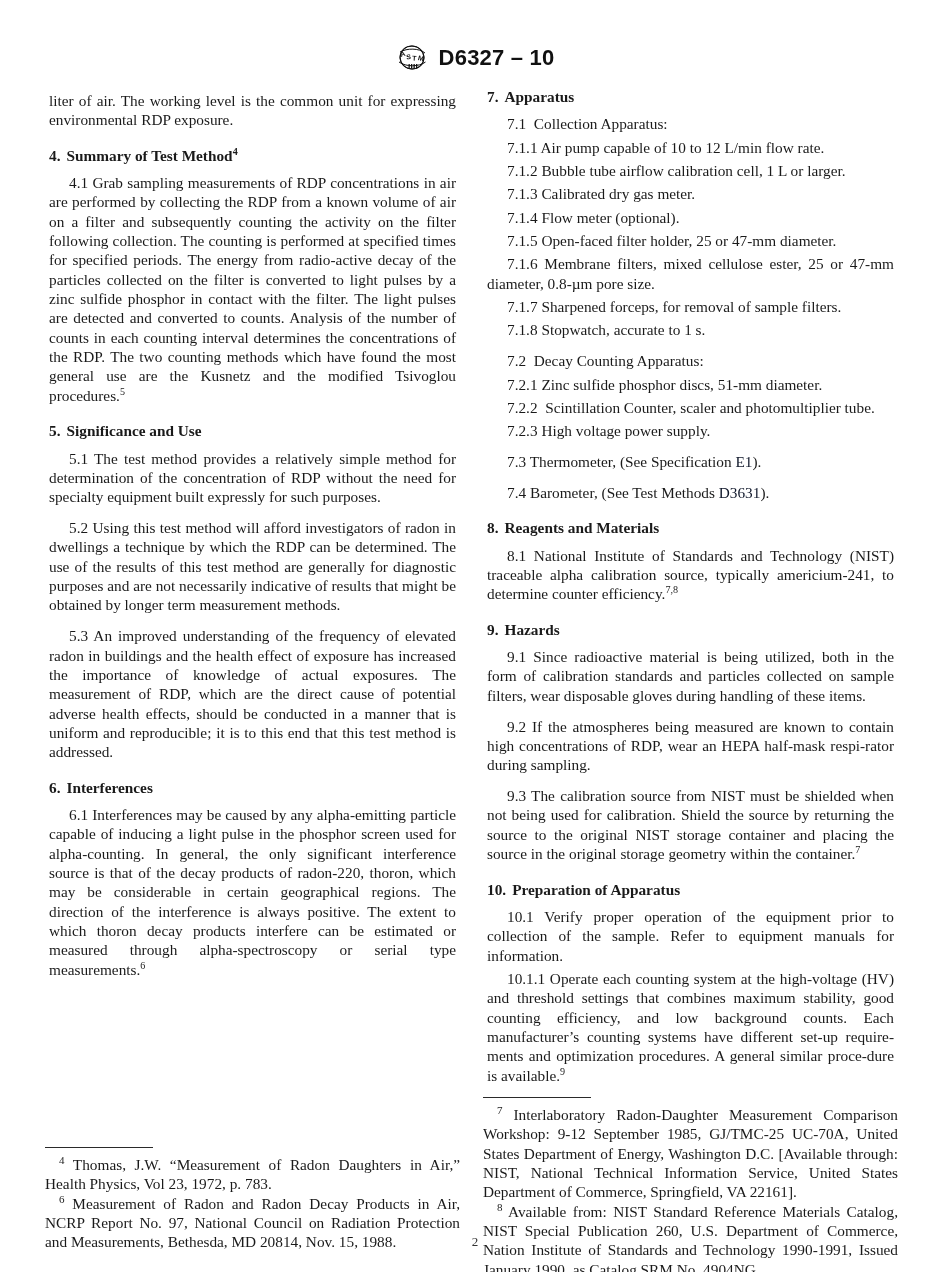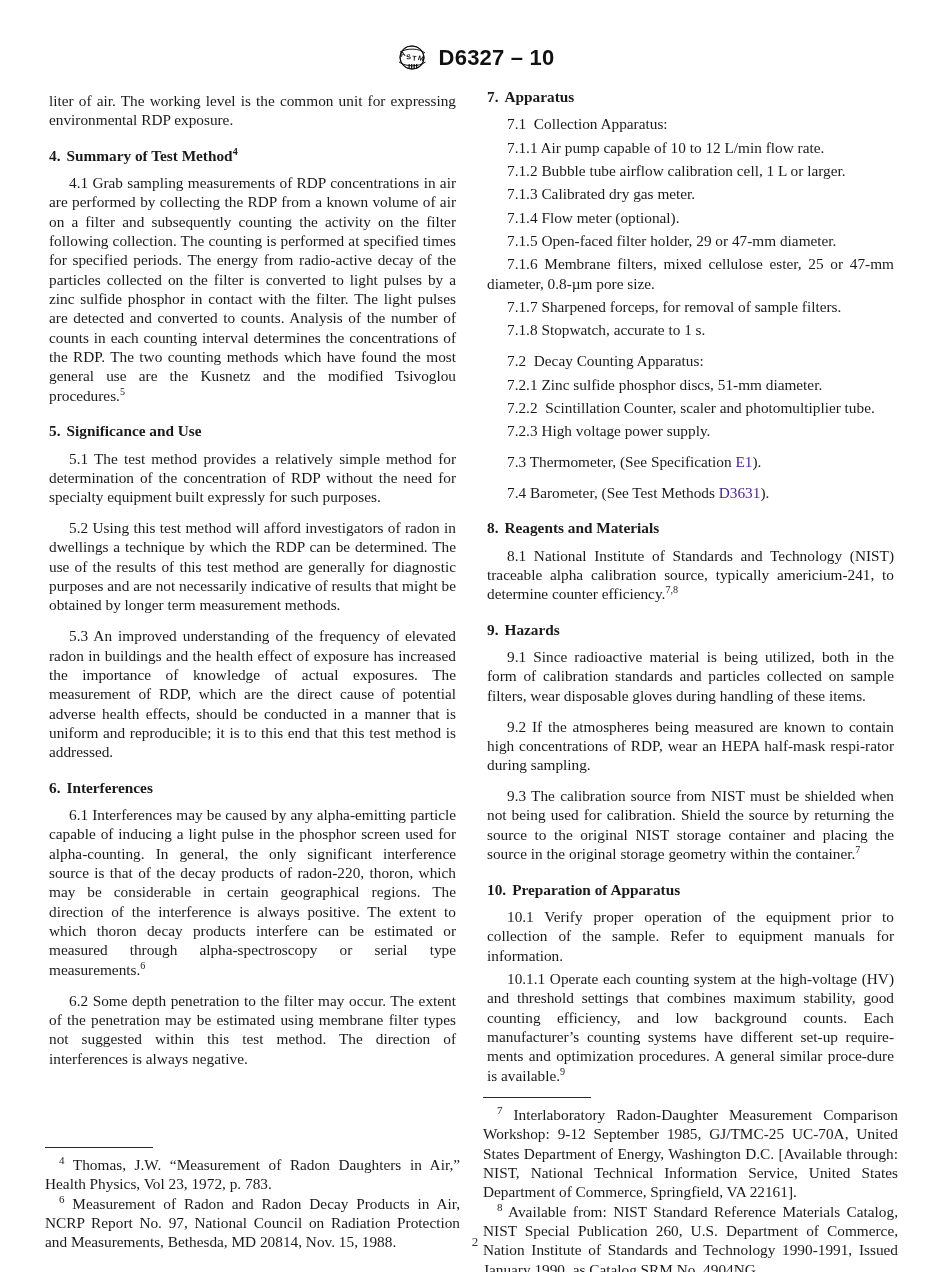--- a/index.html
+++ b/index.html
@@ -78,21 +78,21 @@
   }
   .sec-head .num { margin-right: 6px; }
 
   .li {
     text-align: justify;
     text-indent: 20px;
   }
   .li.nojust { text-align: left; }
 
   .it { }
-  .link { color: #4c1d95; }
+  .link { color: #0f172a; }
 
   sup {
     font-size: 0.66em;
     vertical-align: super;
     line-height: 0;
   }
 
   
   .footnotes {
     position: absolute;
@@ -175,21 +175,20 @@
 
       <p class="body-par indent">5.1  The test method provides a relatively simple method for determination of the concentration of RDP without the need for specialty equipment built expressly for such purposes.</p>
       <p class="body-par indent gap-before">5.2  Using this test method will afford investigators of radon in dwellings a technique by which the RDP can be determined. The use of the results of this test method are generally for diagnostic purposes and are not necessarily indicative of results that might be obtained by longer term measurement methods.</p>
       <p class="body-par indent gap-before">5.3  An improved understanding of the frequency of elevated radon in buildings and the health effect of exposure has increased the importance of knowledge of actual exposures. The measurement of RDP, which are the direct cause of potential adverse health effects, should be conducted in a manner that is uniform and reproducible; it is to this end that this test method is addressed.</p>
 
       <h2 class="sec-head">
         <span class="num">6.</span><span>Interferences</span>
       </h2>
 
       <p class="body-par indent"><span>6.1  Interferences may be caused by any alpha-emitting particle capable of inducing a light pulse in the phosphor screen used for alpha-counting. In general, the only significant interference source is that of the decay products of radon-220, thoron, which may be considerable in certain geographical regions. The direction of the interference is always positive. The extent to which thoron decay products interfere can be estimated or measured through alpha-spectroscopy or serial type measurements.</span><sup>6</sup></p>
-      <p class="body-par indent gap-before">6.2  Some depth penetration to the filter may occur. The extent of the penetration may be estimated using membrane filter types not suggested within this test method. The direction of interferences is always negative.</p>
 
       <div class="footnotes" id="footnotes-left">
         <hr class="fn-rule">
         <p class="fn"><sup>4</sup> <span>Thomas, J.W. “Measurement of Radon Daughters in Air,” Health Physics, Vol 23, 1972, p. 783.</span></p>
         <p class="fn"><sup>6</sup> <span>Measurement of Radon and Radon Decay Products in Air, NCRP Report No. 97, National Council on Radiation Protection and Measurements, Bethesda, MD 20814, Nov. 15, 1988.</span></p>
       </div>
 
     </div>
 
     <div class="col">
@@ -197,21 +196,21 @@
       <h2 class="sec-head" style="margin-top:0">
         <span class="num">7.</span><span>Apparatus</span>
       </h2>
 
       <p class="li nojust"><span>7.1</span>&nbsp; <span class="it">Collection Apparatus:</span></p>
 
       <p class="li nojust">7.1.1  Air pump capable of 10 to 12 L/min flow rate.</p>
       <p class="li nojust">7.1.2  Bubble tube airflow calibration cell, 1 L or larger.</p>
       <p class="li nojust">7.1.3  Calibrated dry gas meter.</p>
       <p class="li nojust">7.1.4  Flow meter (optional).</p>
-      <p class="li nojust">7.1.5  Open-faced filter holder, 29 or 47-mm diameter.</p>
+      <p class="li nojust">7.1.5  Open-faced filter holder, 25 or 47-mm diameter.</p>
       <p class="li">7.1.6  Membrane filters, mixed cellulose ester, 25 or 47-mm diameter, 0.8-µm pore size.</p>
       <p class="li nojust">7.1.7  Sharpened forceps, for removal of sample filters.</p>
       <p class="li nojust">7.1.8  Stopwatch, accurate to 1 s.</p>
 
       <p class="li nojust gap-before"><span>7.2</span>&nbsp; <span class="it">Decay Counting Apparatus:</span></p>
 
       <p class="li nojust">7.2.1  Zinc sulfide phosphor discs, 51-mm diameter.</p>
       <p class="li nojust"><span>7.2.2</span>&nbsp; <span class="it">Scintillation Counter,</span> <span>scaler and photomultiplier tube.</span></p>
       <p class="li nojust">7.2.3  High voltage power supply.</p>
 

